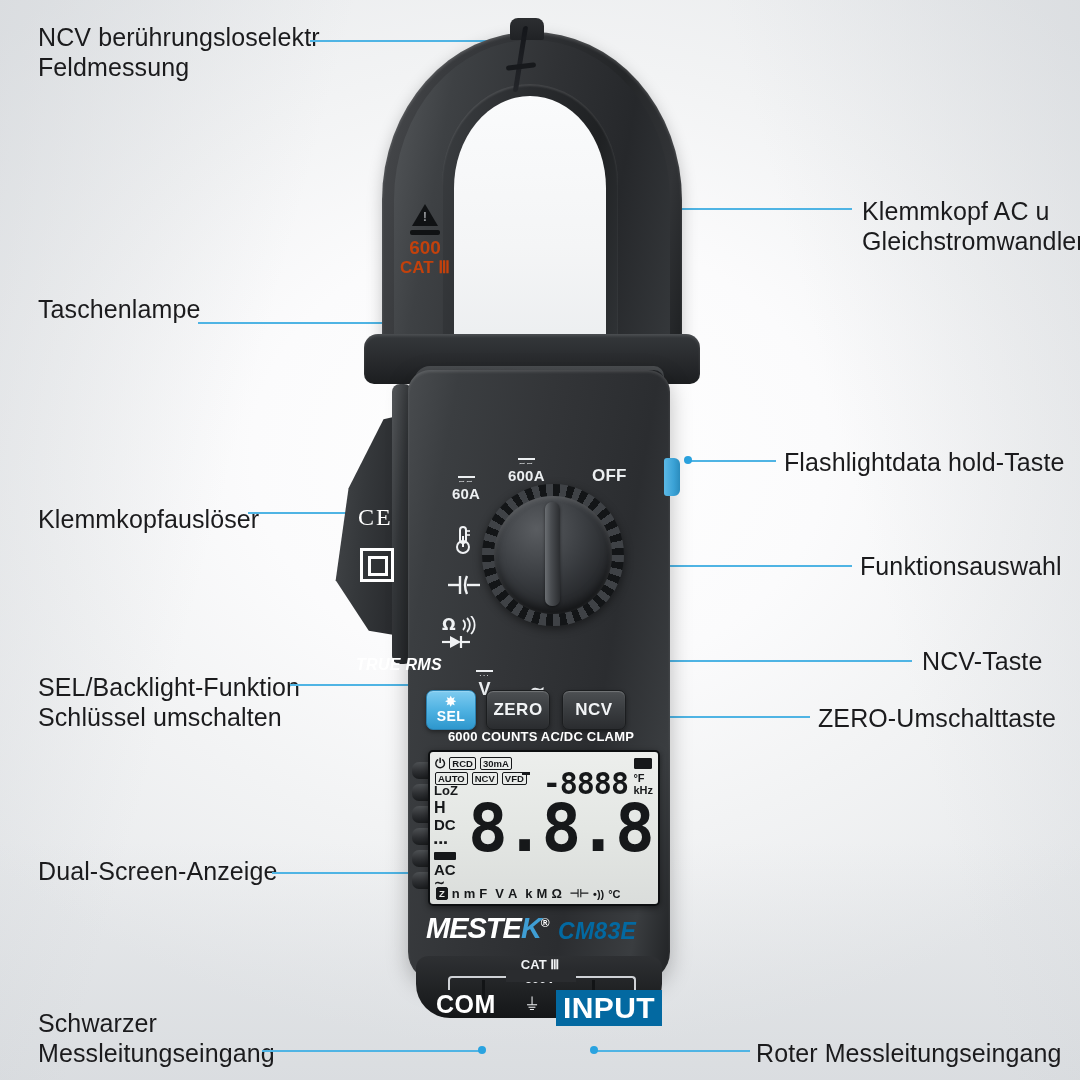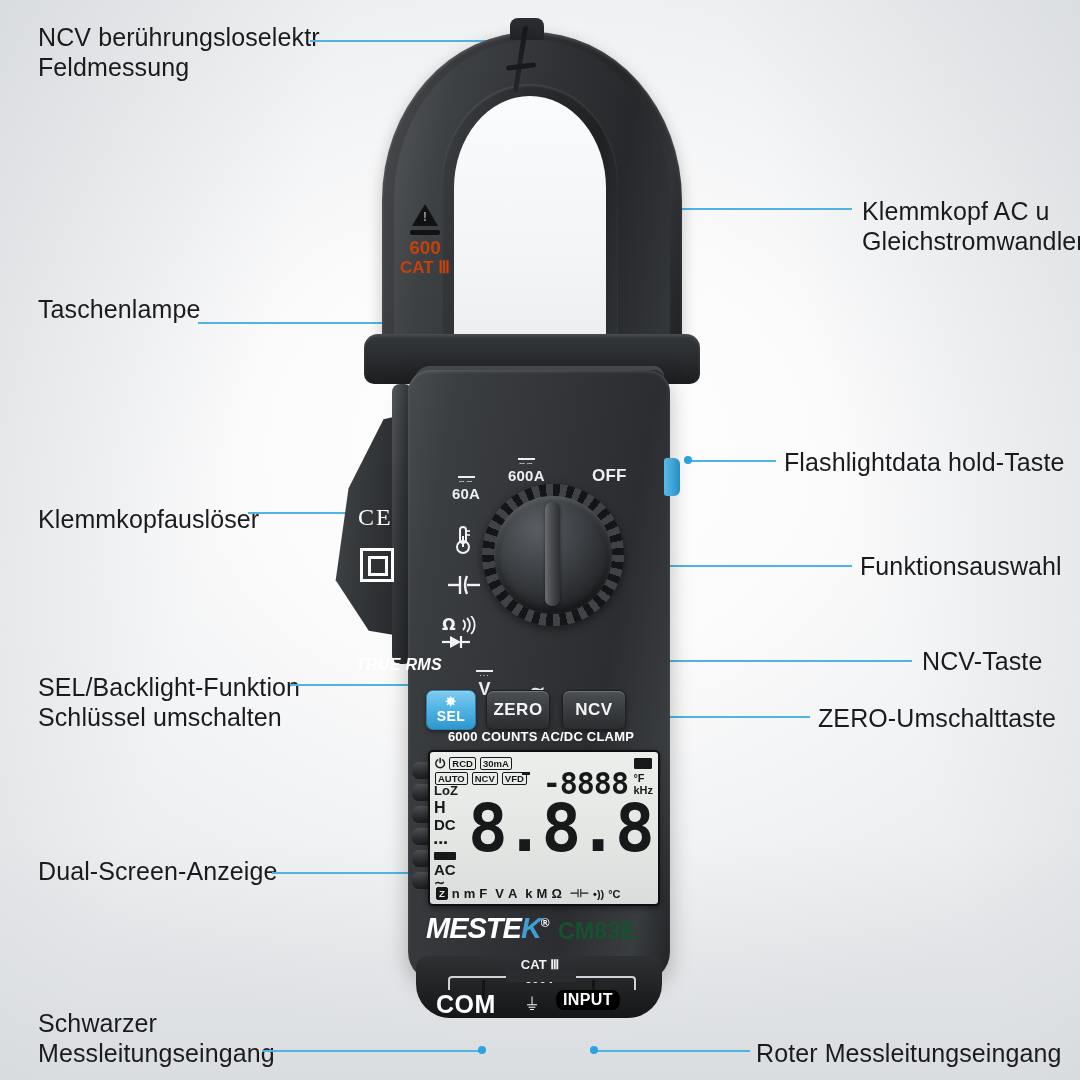--- a/index.html
+++ b/index.html
@@ -261,40 +261,40 @@
   .sec-unit{position:absolute;right:5px;top:18px;font-size:11px;font-weight:700;color:#16181a;line-height:12px;text-align:left;}
 
   
   .brand{
     position:absolute;left:96px;top:894px;
     color:#fff;font-size:29px;font-weight:800;font-style:italic;letter-spacing:-1px;
   }
   .brand .k{color:#3f9ed4;}
   .brand-reg{font-size:12px;vertical-align:super;font-style:normal;font-weight:700;}
   .model{
-    position:absolute;left:228px;top:900px;color:#14532d;font-size:23px;font-weight:700;letter-spacing:.3px;
+    position:absolute;left:228px;top:900px;color:#0369a1;font-size:23px;font-style:italic;font-weight:700;letter-spacing:.3px;
   }
 
   
   .cat-text{
     position:absolute;left:150px;top:940px;width:120px;text-align:center;
     color:#f0f2f4;font-size:13px;font-weight:700;line-height:14px;
   }
   .bracket{
     position:absolute;left:118px;top:958px;width:184px;height:12px;
     border:2px solid #cfd2d6;border-bottom:none;border-radius:4px 4px 0 0;
   }
   .bracket-gap{position:absolute;left:176px;top:952px;width:70px;height:12px;background:#2a2c2f;}
   .com{
     position:absolute;left:106px;top:972px;color:#fff;font-size:25px;font-weight:800;letter-spacing:.5px;
   }
   .gnd{position:absolute;left:196px;top:978px;color:#e8eaec;font-size:17px;line-height:17px;}
   .input{
-    position:absolute;left:226px;top:972px;background:#000000;color:#fff;
-    font-size:16px;font-weight:800;padding:1px 7px;letter-spacing:.4px;border-radius:8px;
+    position:absolute;left:226px;top:972px;background:#0369a1;color:#fff;
+    font-size:30px;font-weight:800;padding:1px 7px;letter-spacing:.4px;
   }
 </style>
 </head>
 <body>
 
 <div class="bg-vignette"></div>
 
 <div class="label l" style="left:38px;top:22px;">NCV berührungsloselektr
 Feldmessung</div>
 <div class="label r" style="left:862px;top:196px;">Klemmkopf AC u

